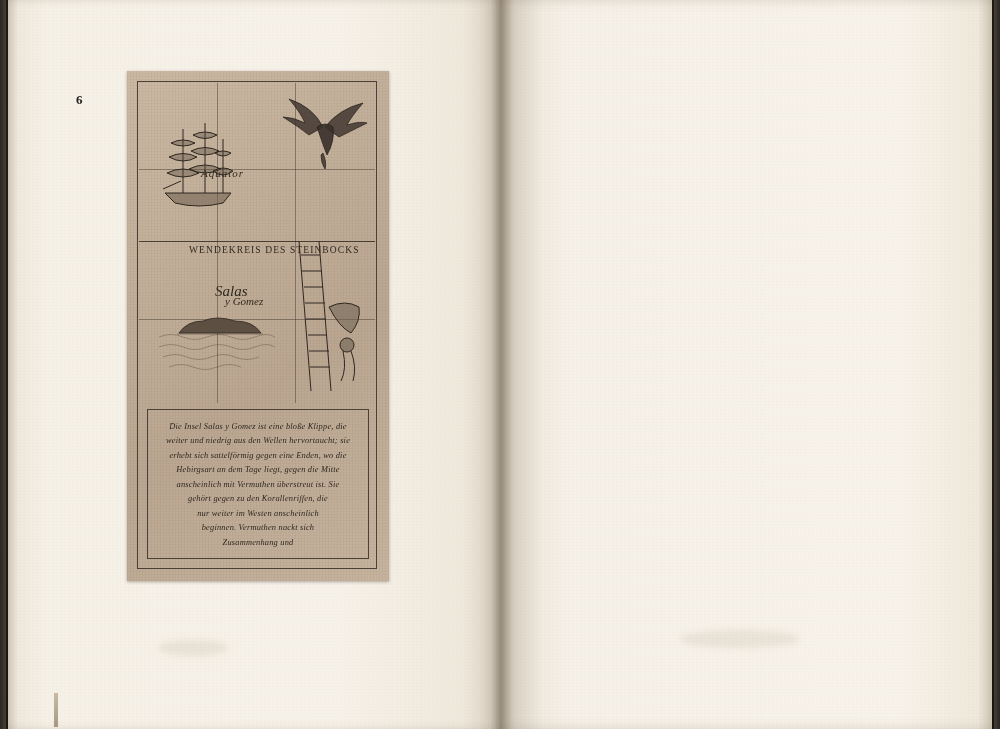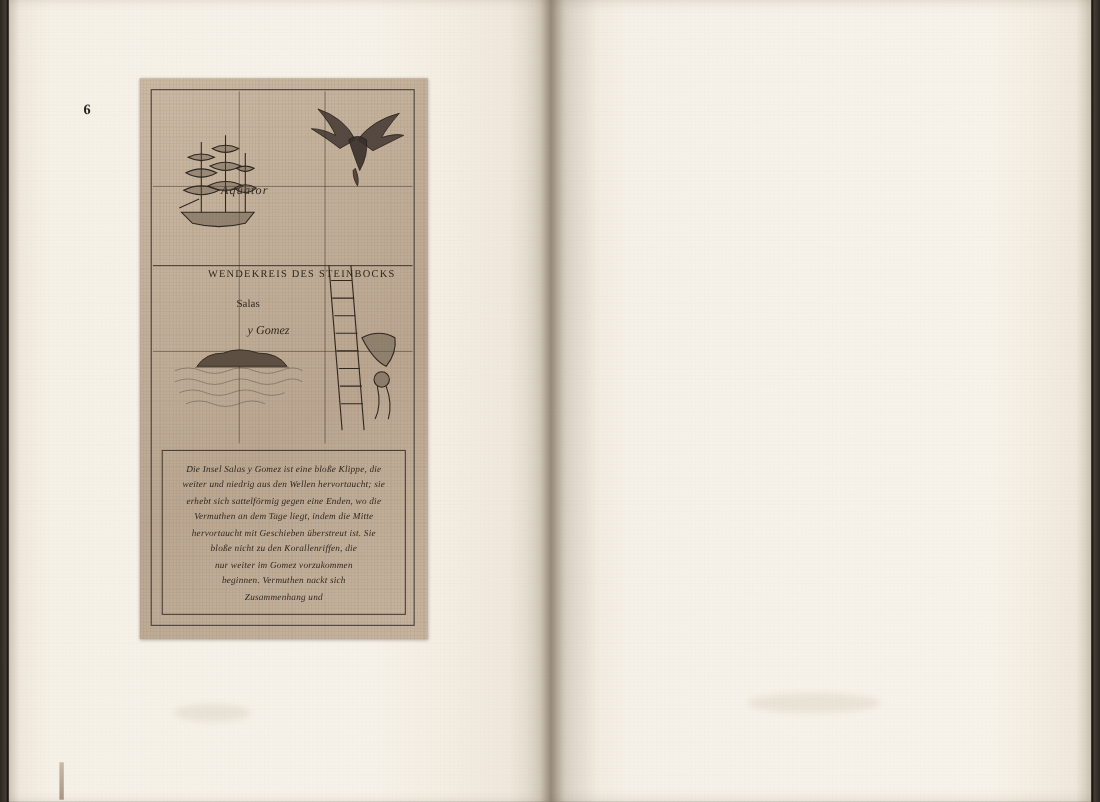--- a/index.html
+++ b/index.html
@@ -152,22 +152,23 @@
     font-style: italic;
     font-size: 11px;
     letter-spacing: 1px;
   }
   .lbl-tropic {
     left: 50px; top: 162px;
     font-size: 9.5px;
     letter-spacing: 1.1px;
   }
   .lbl-salas {
-    left: 76px; top: 188px;
-    font-size: 10px;
+    left: 76px; top: 200px;
+    font-style: italic;
+    font-size: 15px;
   }
   .lbl-gomez {
     left: 86px; top: 212px;
     font-style: italic;
     font-size: 11px;
   }
 
   
   .ship {
     position: absolute;
@@ -323,24 +324,24 @@
               <path d="M54 110 Q58 128 52 140"></path>
               <path d="M62 110 Q68 126 64 140"></path>
             </g>
           </svg>
         </div>
 
         <div class="plate-caption">
           <p>Die Insel Salas y Gomez ist eine bloße Klippe, die</p>
           <p>weiter und niedrig aus den Wellen hervortaucht; sie</p>
           <p>erhebt sich sattelförmig gegen eine Enden, wo die</p>
-          <p>Vermuthen an dem Tage liegt, indem die Mitte</p>
-          <p>hervortaucht mit Geschieben überstreut ist. Sie</p>
-          <p>bloße nicht zu den Korallenriffen, die</p>
-          <p>nur weiter im Gomez vorzukommen</p>
+          <p>Hebirgsart an dem Tage liegt, gegen die Mitte</p>
+          <p>anscheinlich mit Vermuthen überstreut ist. Sie</p>
+          <p>gehört gegen zu den Korallenriffen, die</p>
+          <p>nur weiter im Westen anscheinlich</p>
           <p>beginnen. Vermuthen nackt sich</p>
           <p>Zusammenhang und</p>
         </div>
       </div>
 
       <div class="smudge" style="left:150px; top:640px; width:70px; height:16px;"></div>
       <div class="bookmark"></div>
     </div>
 
     <div class="page-right">

